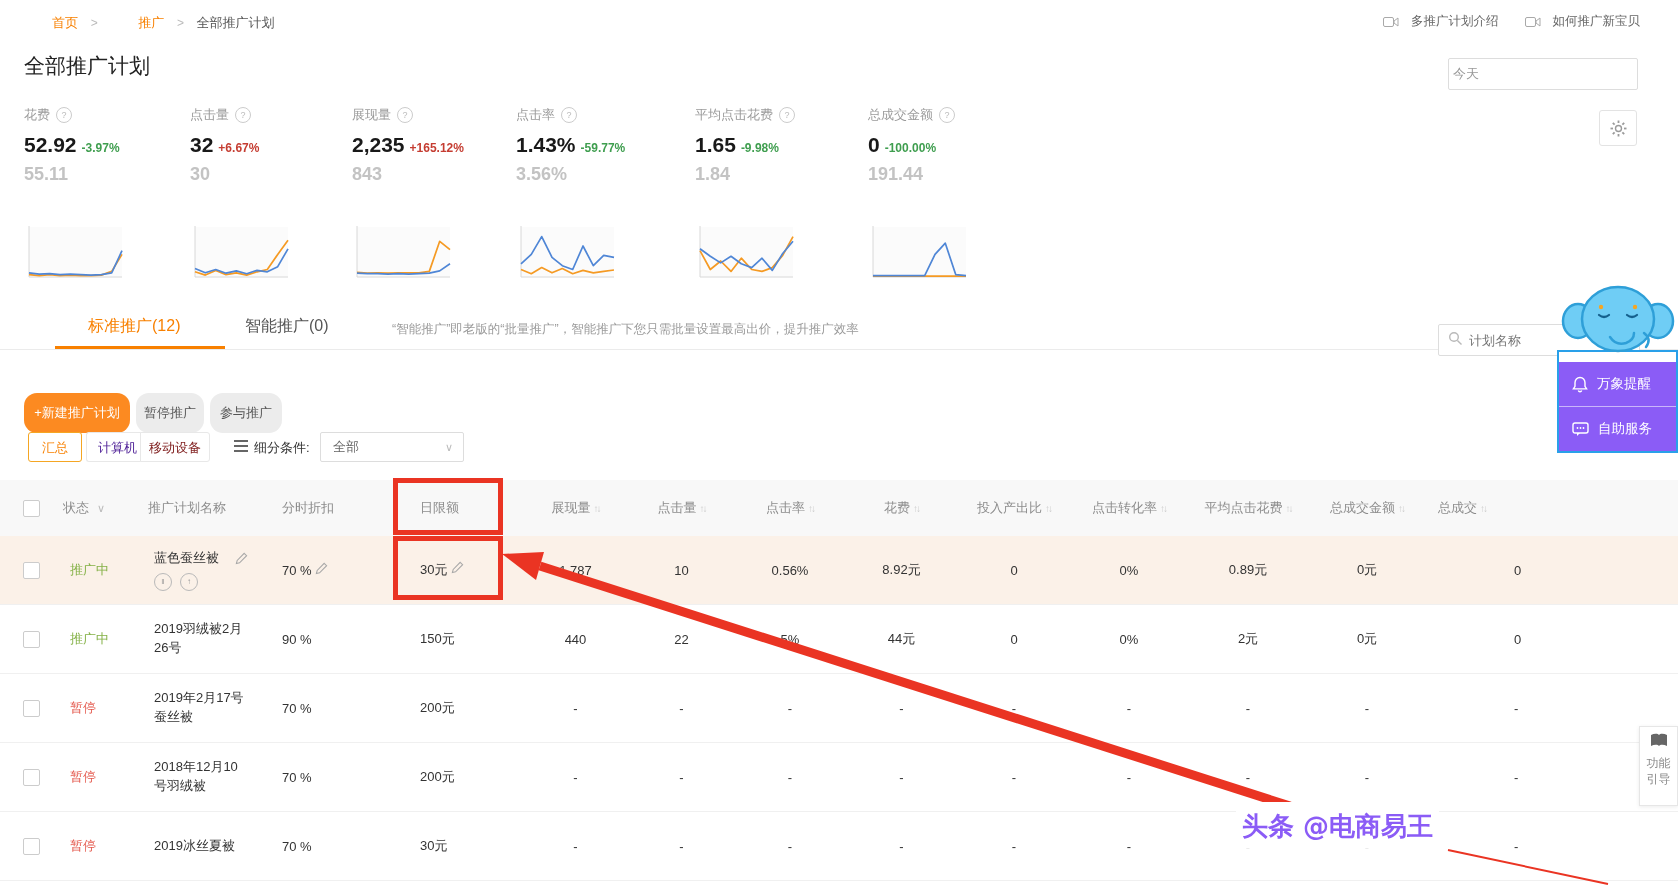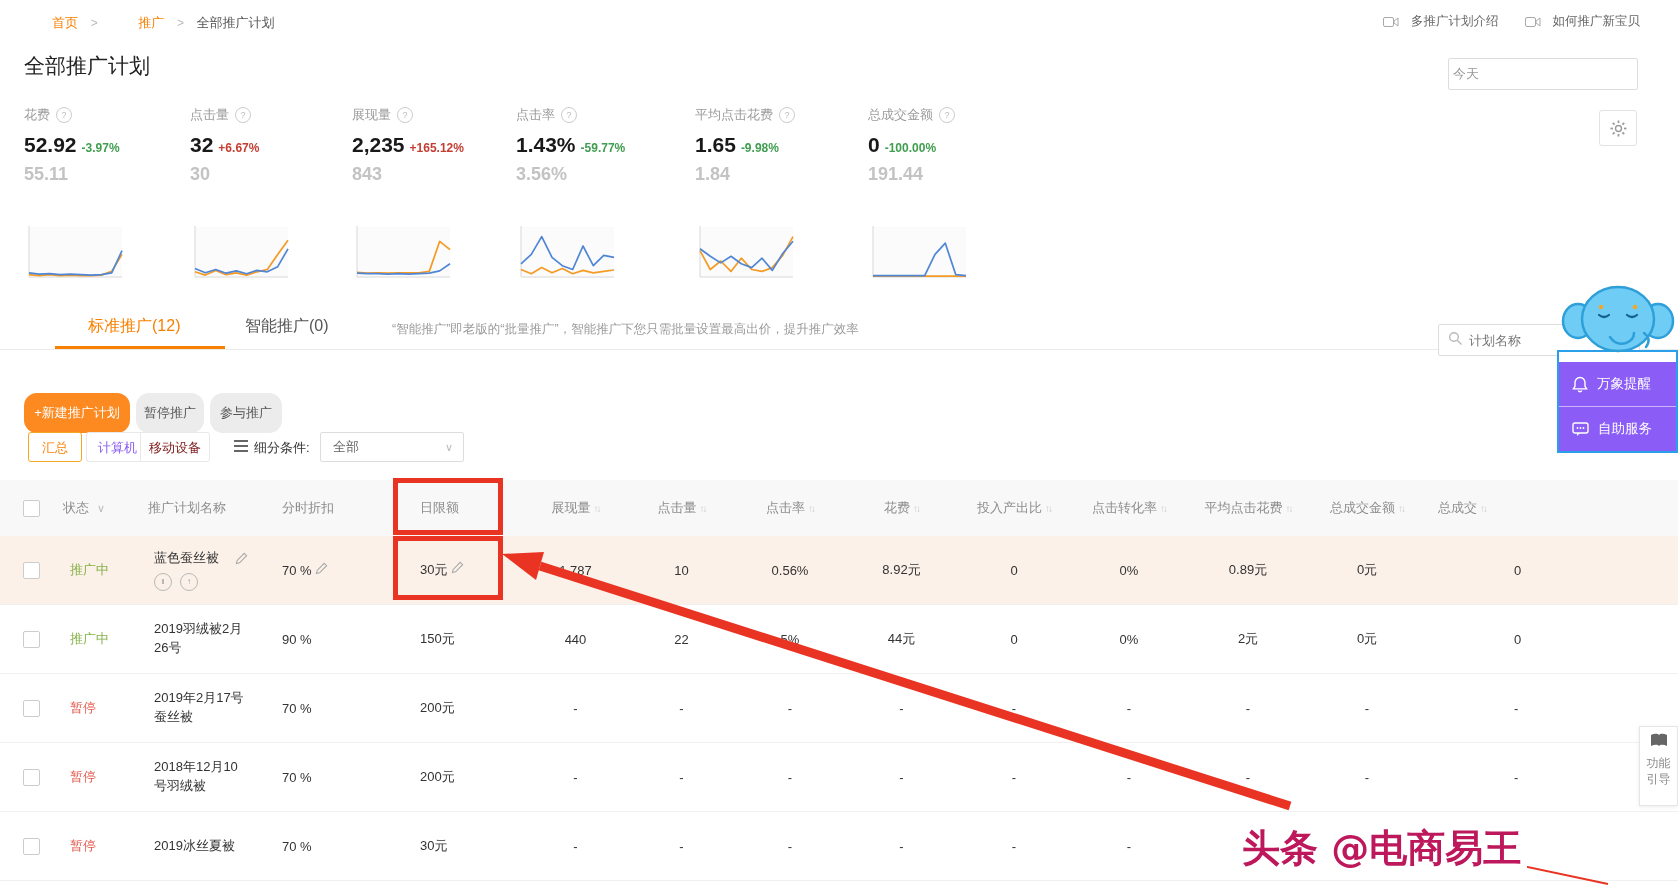--- a/index.html
+++ b/index.html
@@ -43,21 +43,21 @@
   
   .btn{position:absolute;top:385px;height:40px;border:none;border-radius:13px;font-size:13px;
     font-family:inherit;cursor:pointer;margin-top:8px;}
   #btn-new{left:24px;width:106px;background:#fc8a21;color:#fff;}
   #btn-pause{left:136px;width:68px;background:#ececec;color:#555;}
   #btn-join{left:210px;width:72px;background:#ececec;color:#555;}
   
   .seg{position:absolute;top:432px;height:30px;line-height:30px;text-align:center;font-size:13px;
     box-sizing:border-box;cursor:pointer;background:#fff;}
   #seg-sum{left:28px;width:54px;border:1px solid #f5a623;border-radius:3px;color:#f88000;}
-  #seg-pc{left:86px;width:62px;border:1px solid #e8e8e8;border-right:none;border-radius:3px 0 0 3px;color:#8b5cf6;}
+  #seg-pc{left:86px;width:62px;border:1px solid #e8e8e8;border-right:none;border-radius:3px 0 0 3px;color:#4c1d95;}
   #seg-mob{left:140px;width:70px;border:1px solid #e8e8e8;border-radius:0 3px 3px 0;color:#7f1d1d;}
   #fil-icon{left:234px;top:440px;width:14px;height:12px;}
   #fil-icon i{display:block;height:2px;background:#666;margin-bottom:3px;}
   #fil-label{left:254px;top:439px;font-size:13px;color:#333;}
   #fil-drop{left:320px;top:432px;width:130px;height:28px;border:1px solid #ddd;border-radius:2px;
     font-size:13px;color:#666;line-height:28px;padding-left:12px;cursor:pointer;background:#fff;}
   #fil-drop .chev{float:right;margin-right:10px;color:#bbb;font-size:11px;}
   
   #tablewrap{left:0;top:480px;width:1678px;}
   table{border-collapse:collapse;table-layout:fixed;width:1678px;}
@@ -89,22 +89,22 @@
   #elephant{left:1560px;top:281px;z-index:31;}
   
   #guide{right:0;top:726px;width:37px;height:72px;background:#fff;border:1px solid #e6e6e6;
     box-shadow:0 1px 4px rgba(0,0,0,.08);text-align:center;padding-top:6px;z-index:20;cursor:pointer;}
   #guide-label{width:26px;margin:3px auto 0;font-size:12px;color:#8a8a8a;line-height:1.35;word-break:break-all;}
   
   .redbox{position:absolute;border:5px solid #ea3423;z-index:40;}
   #redbox-header{left:393px;top:478px;width:100px;height:47px;}
   #redbox-cell{left:393px;top:536px;width:100px;height:54px;}
   #arrowsvg{position:absolute;left:0;top:0;z-index:39;pointer-events:none;}
-  #watermark{left:1236px;top:824px;height:46px;line-height:48px;background:#fff;padding:0 6px;
-    font-size:38px;font-weight:bold;color:#be185d;z-index:45;white-space:nowrap;font-family:"DejaVu Sans","Liberation Sans",sans-serif;}
+  #watermark{left:1236px;top:802px;height:46px;line-height:48px;background:#fff;padding:0 6px;
+    font-size:26px;font-weight:bold;color:#8b5cf6;z-index:45;white-space:nowrap;font-family:"DejaVu Sans","Liberation Sans",sans-serif;}
 </style>
 </head>
 <body>
 
 <div id="app">
 
   <div id="crumb" class="abs">
     <span class="lnk">首页</span>
     <span class="sep">&gt;</span>
     <span class="lnk">推广</span>

